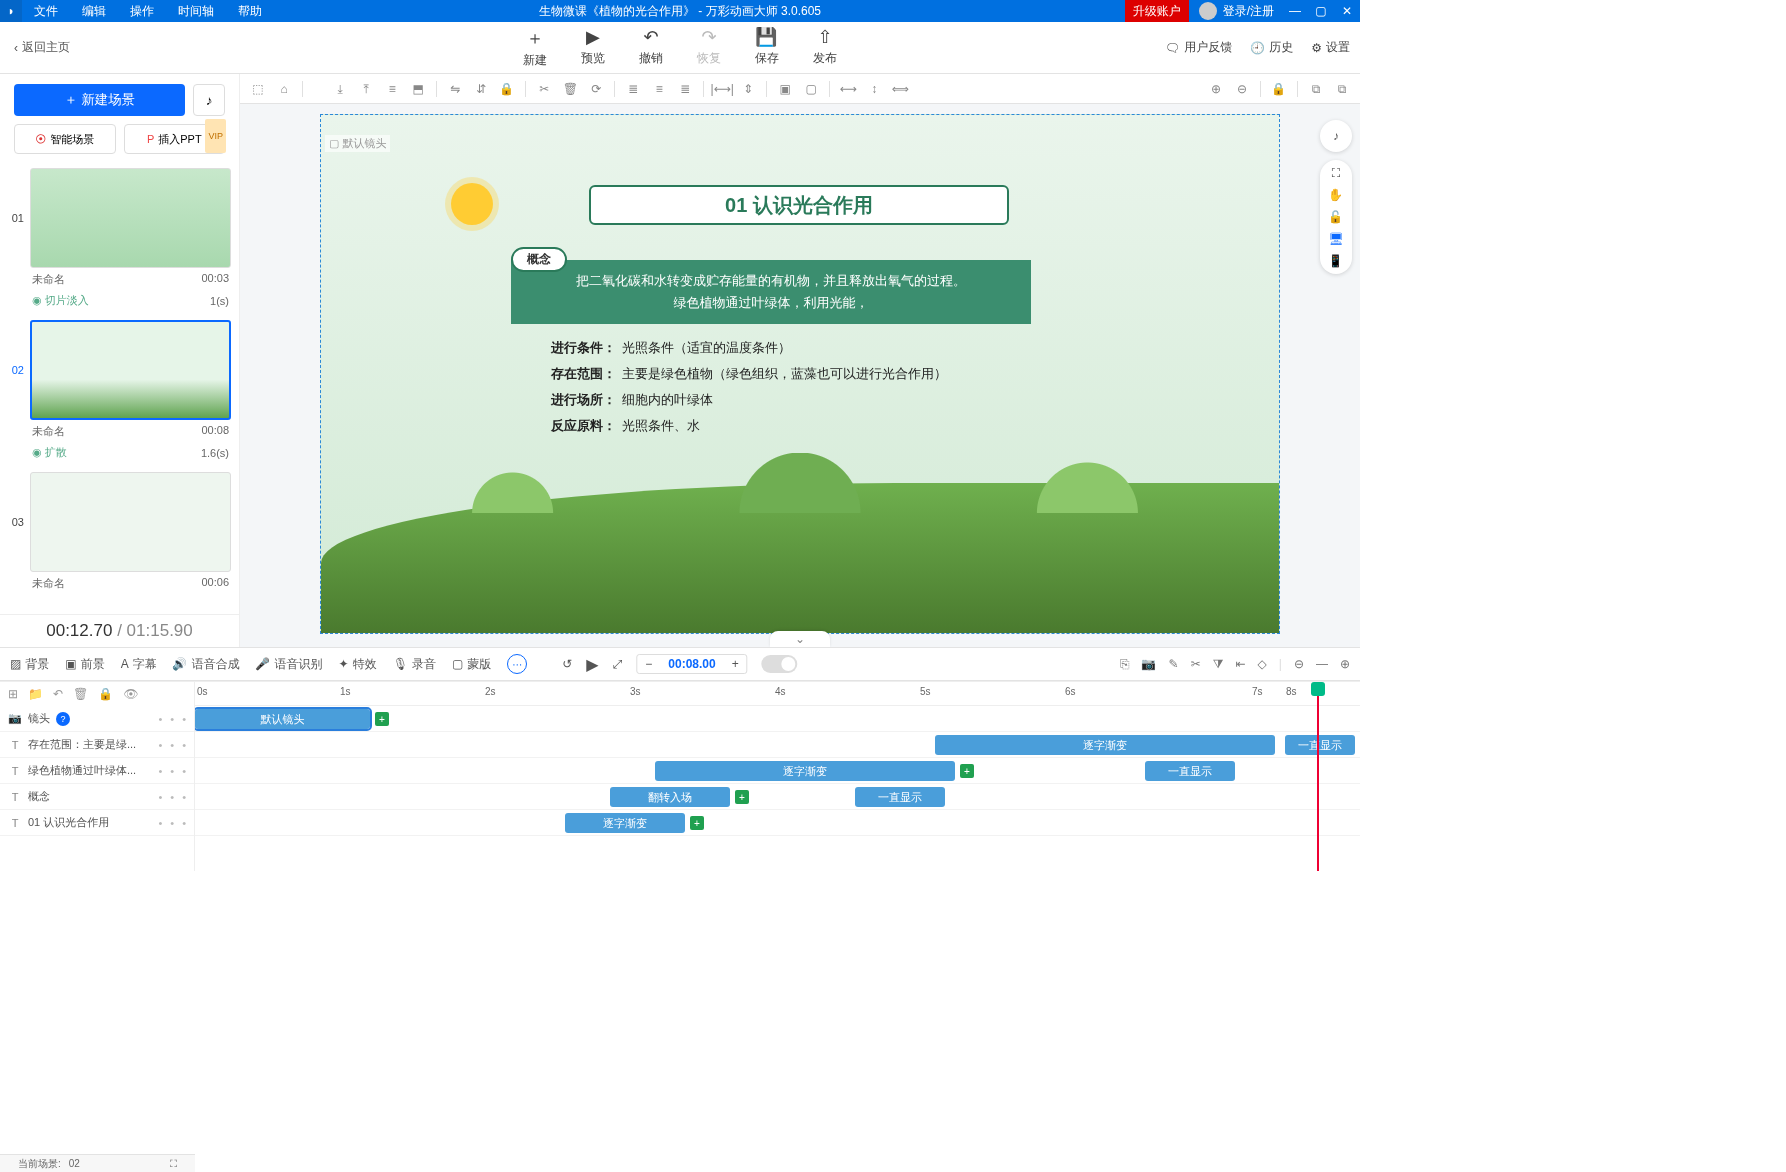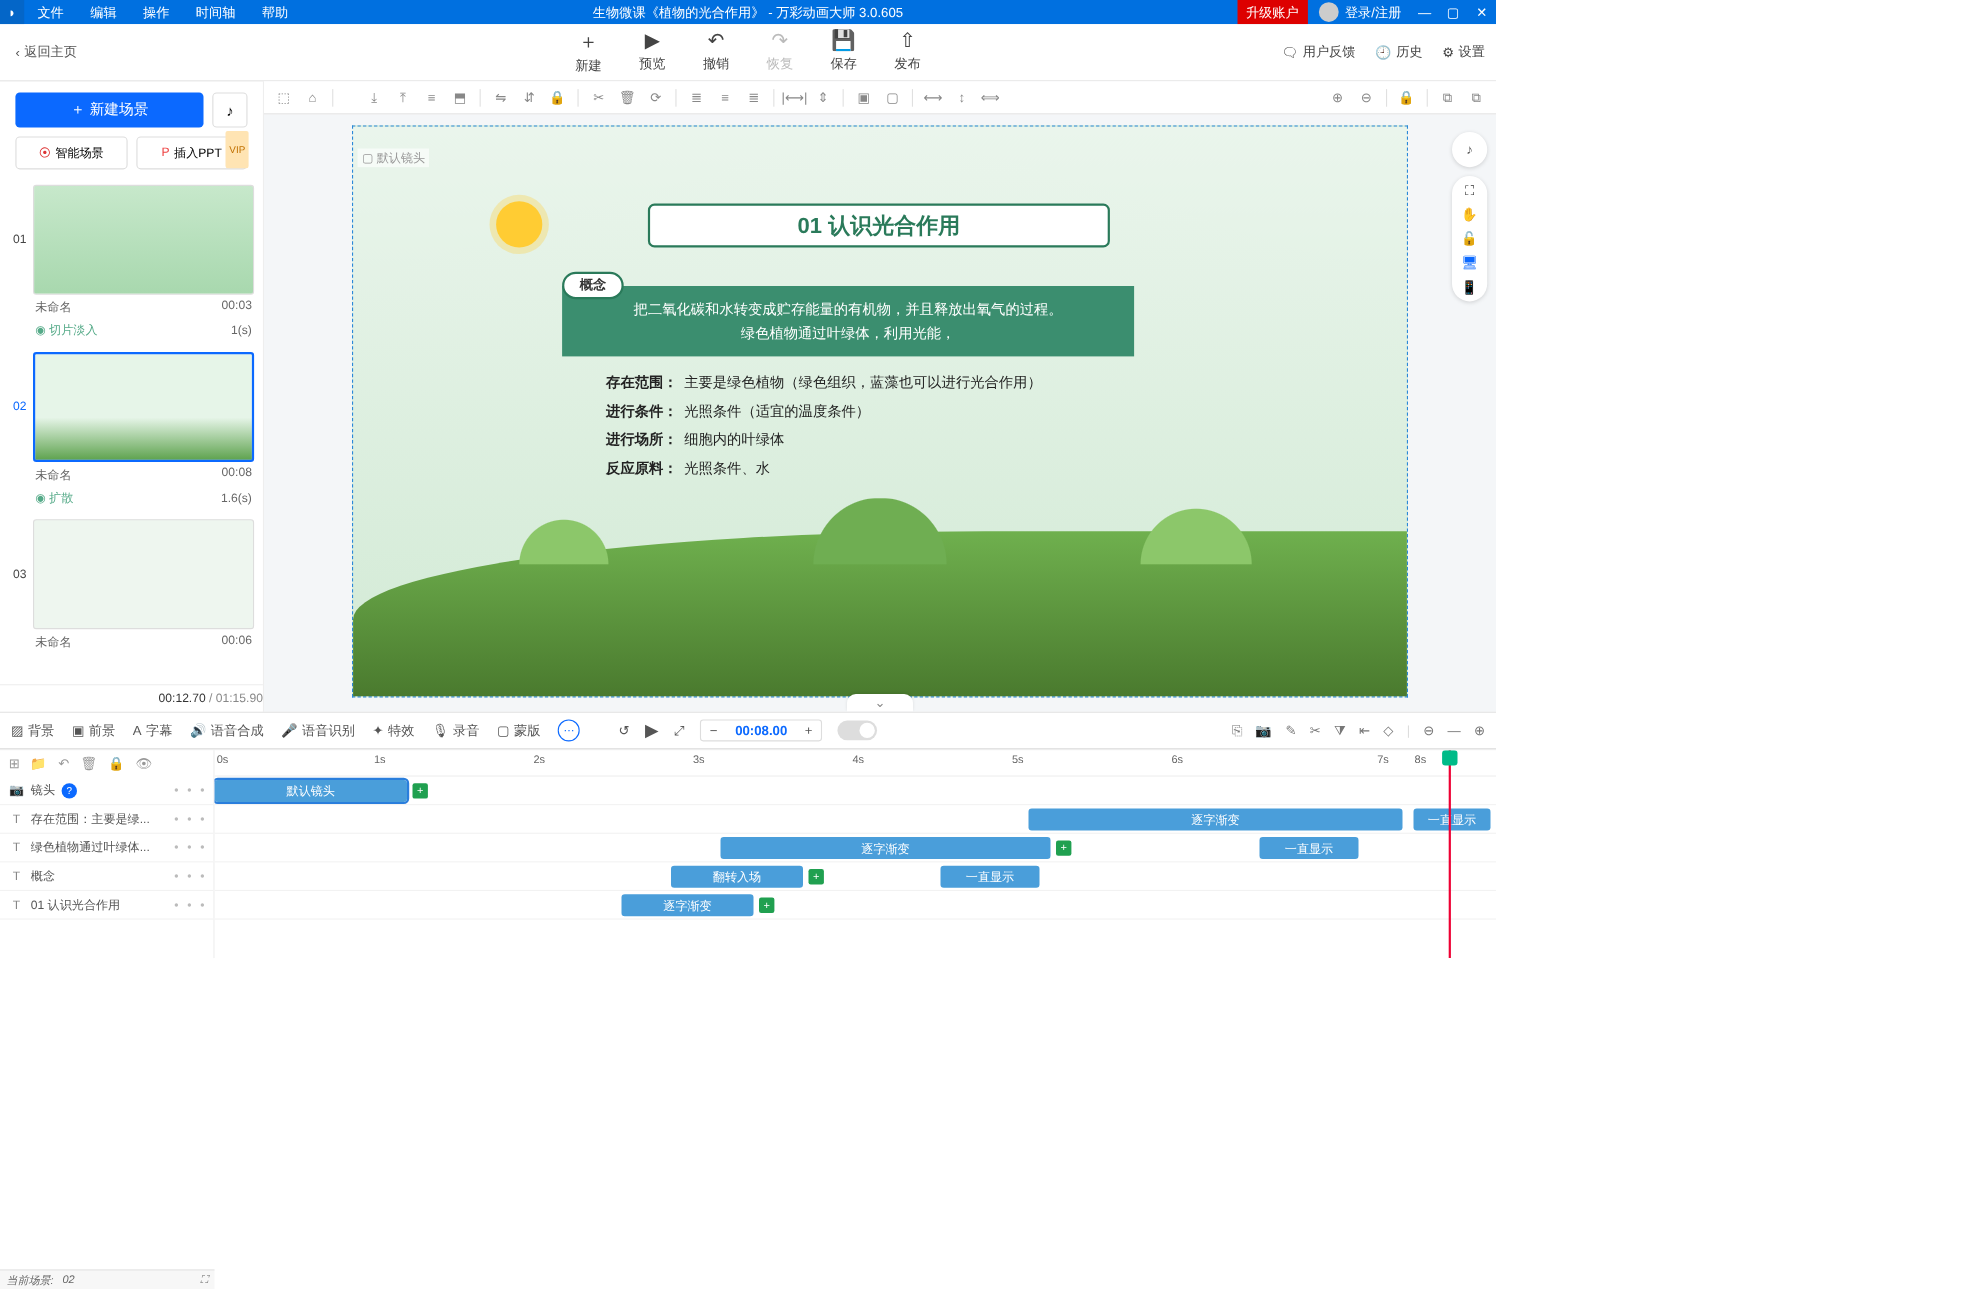--- a/index.html
+++ b/index.html
@@ -43,21 +43,21 @@
 .thumb { height:100px; border:1px solid #ddd; border-radius:3px; background:#d0ead3; position:relative; overflow:hidden; }
 .scene.sel .thumb { border:2px solid #0b69ff; }
 .scene.sel .num { color:#0b69ff; }
 .thumb1 { background: linear-gradient(#c7e8cb,#a8d8ae); }
 .thumb2 { background: linear-gradient(#e6f5e8 60%, #5fa34f); }
 .thumb3 { background:#eef6ef; }
 .meta { display:flex; justify-content:space-between; padding:4px 2px; color:#666; font-size:11px; }
 .trans { display:flex; justify-content:space-between; padding:2px 2px 8px; color:#666; font-size:11px; align-items:center; }
 .trans .play { color:#5a8; }
 
-.timebar { padding:6px 0; text-align:right; color:#333; font-size:11px; border-top:1px solid #eee; }
+.timebar { padding:6px 0; text-align:center; color:#333; font-size:17px; border-top:1px solid #eee; }
 .timebar .tot { color:#888; }
 
 
 .canvaswrap { flex:1; background:#f4f6f8; position:relative; display:flex; flex-direction:column; }
 .edittools { height:30px; background:#fff; border-bottom:1px solid #e3e3e3; display:flex; align-items:center; gap:2px; padding:0 6px; }
 .edittools .et { width:24px; height:24px; display:flex; align-items:center; justify-content:center; color:#888; border-radius:3px; }
 .edittools .sep { width:1px; height:16px; background:#e0e0e0; margin:0 4px; }
 .stage { flex:1; position:relative; overflow:hidden; }
 .slide { position:absolute; left:80px; top:10px; width:960px; height:520px; background:linear-gradient(#eaf5ec,#d2ead5); border:1px dashed #2b88d8; }
 .camlabel { position:absolute; left:4px; top:20px; color:#999; font-size:11px; background:rgba(255,255,255,.6); padding:1px 4px; }
@@ -104,21 +104,21 @@
 .ruler { height:24px; position:relative; border-bottom:1px solid #eee; }
 .ruler .tick { position:absolute; top:4px; font-size:10px; color:#666; }
 .playhead { position:absolute; top:0; bottom:0; width:2px; background:#e03; }
 .playhead::before { content:""; position:absolute; top:0; left:-6px; width:14px; height:14px; background:#0b8; border-radius:3px; }
 .track { height:26px; position:relative; border-bottom:1px solid #f2f2f2; }
 .clip { position:absolute; top:3px; height:20px; border-radius:3px; display:flex; align-items:center; justify-content:center; color:#fff; font-size:11px; }
 .clip.blue { background:#4a9eda; }
 .clip.sel { background:#4a9eda; outline:2px solid #2a7edc; }
 .plus { position:absolute; top:6px; width:14px; height:14px; background:#20a050; color:#fff; border-radius:2px; font-size:10px; display:flex; align-items:center; justify-content:center; }
 
-.statusbar { position:absolute; bottom:0; left:0; height:18px; background:#f7f7f7; border-top:1px solid #e3e3e3; width:195px; display:flex; align-items:center; padding:0 6px; font-size:10px; color:#666; gap:8px;font-style:italic;}
+.statusbar { position:absolute; bottom:0; left:0; height:18px; background:#f7f7f7; border-top:1px solid #e3e3e3; width:195px; display:flex; align-items:center; padding:0 18px; font-size:10px; color:#666; gap:8px;}
 </style>
 </head>
 <body>
 
 <div class="menubar">
   <div class="logo">◗</div>
   <div class="menu-item">文件</div>
   <div class="menu-item">编辑</div>
   <div class="menu-item">操作</div>
   <div class="menu-item">时间轴</div>
@@ -296,22 +296,22 @@
         <div class="sun"></div>
         <div class="titlepanel">01 认识光合作用</div>
         <div class="concept">
           <span class="tag">概念</span>
           <div class="box">
             <div>把二氧化碳和水转变成贮存能量的有机物，并且释放出氧气的过程。</div>
             <div>绿色植物通过叶绿体，利用光能，</div>
           </div>
         </div>
         <div class="details">
+          <div><b>进行条件：</b><span>光照条件（适宜的温度条件）</span></div>
           <div><b>存在范围：</b><span>主要是绿色植物（绿色组织，蓝藻也可以进行光合作用）</span></div>
-          <div><b>进行条件：</b><span>光照条件（适宜的温度条件）</span></div>
           <div><b>进行场所：</b><span>细胞内的叶绿体</span></div>
           <div><b>反应原料：</b><span>光照条件、水</span></div>
         </div>
         <div class="hills"></div>
       </div>
       <div class="rightdock">
         <div class="dbtn">♪</div>
         <div class="group">
           <div>⛶</div>
           <div>✋</div>

